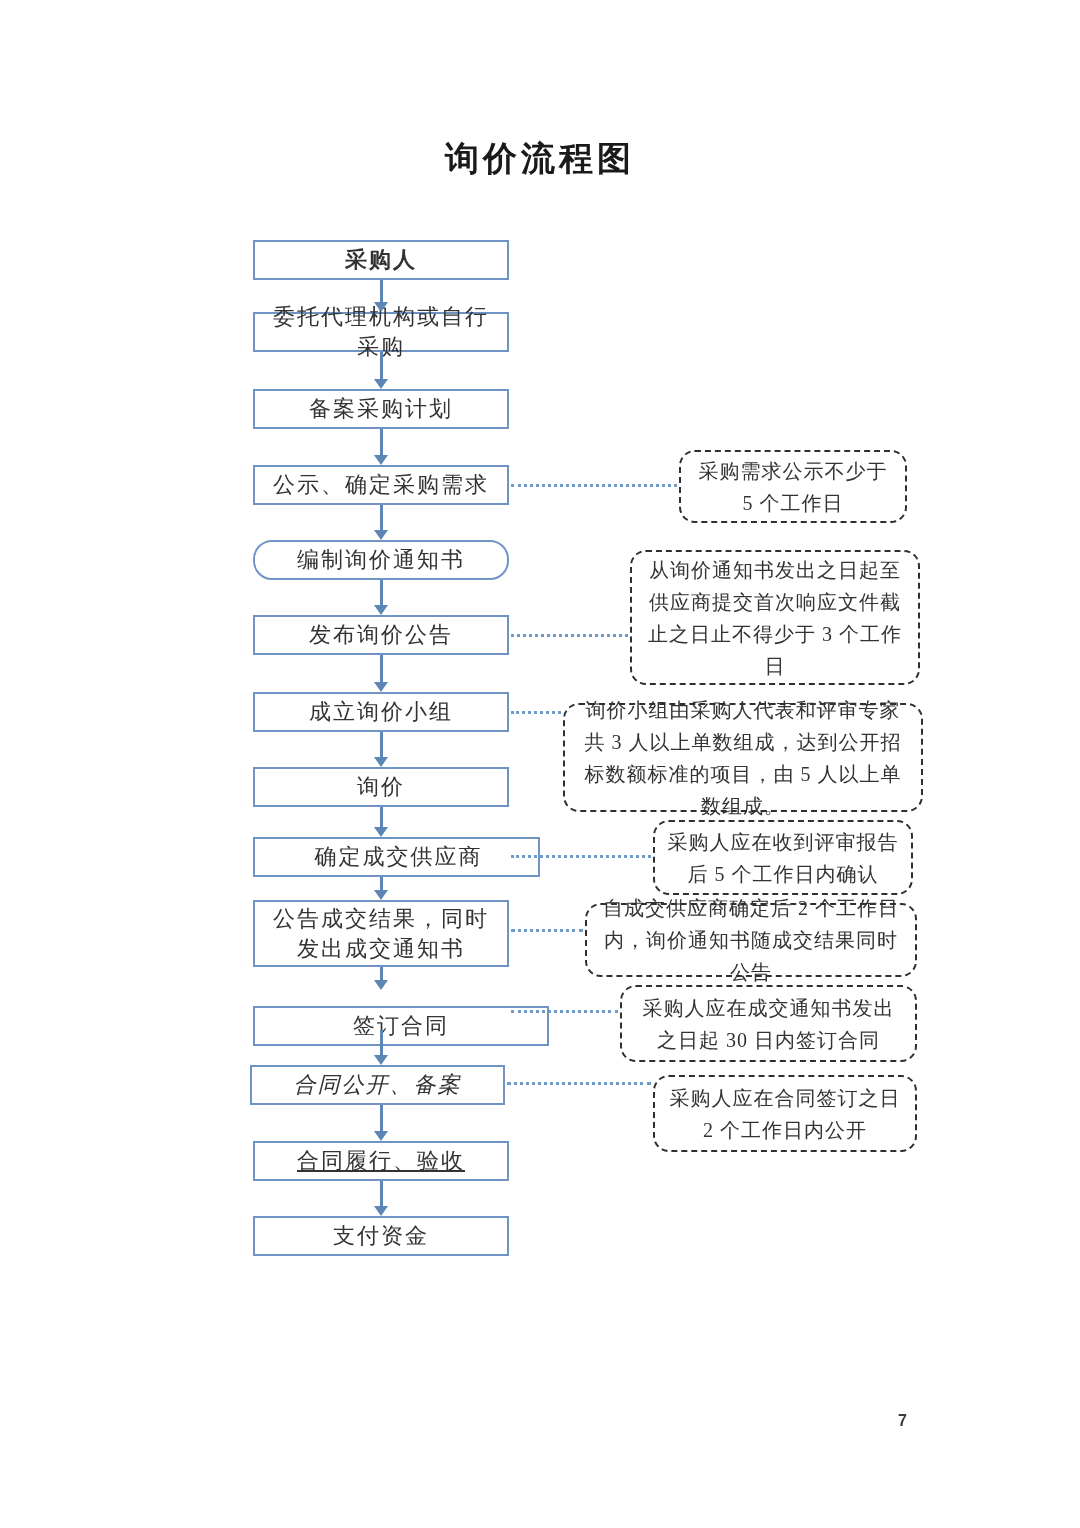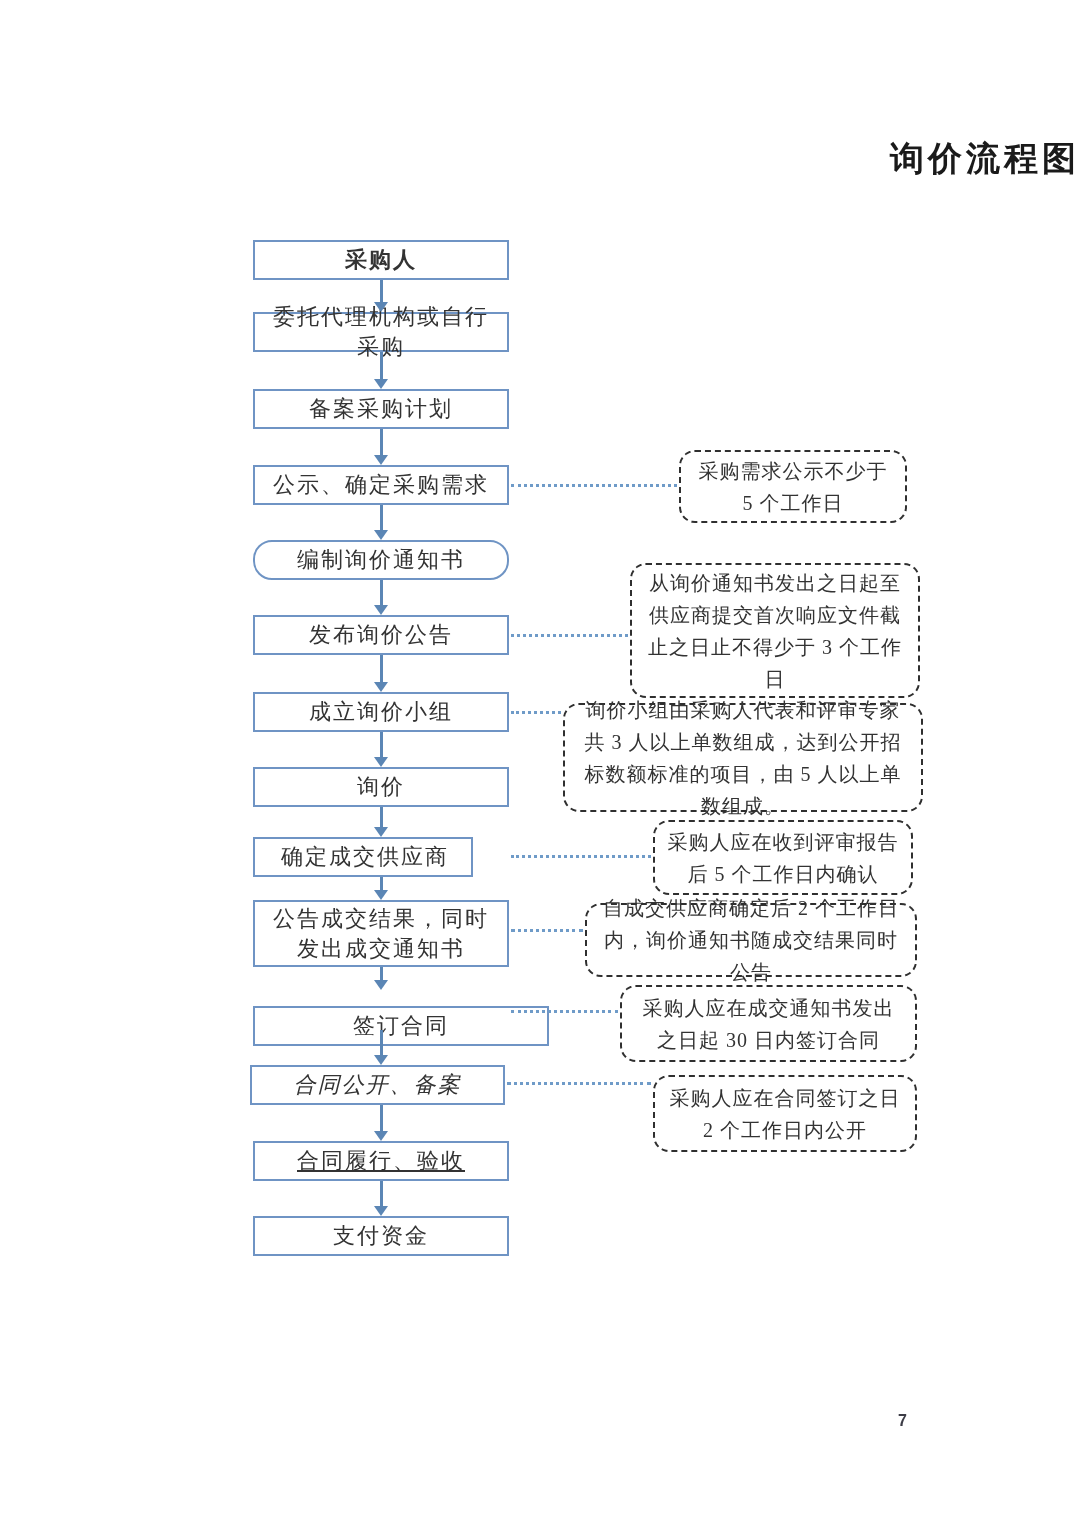--- a/index.html
+++ b/index.html
@@ -7,21 +7,21 @@
     width: 1080px; height: 1528px;
     font-family: "Liberation Serif", "DejaVu Serif", serif;
     color: var(--text, #333333);
   }
   .canvas {
     position: relative; width: 1080px; height: 1528px;
     background: #ffffff; overflow: hidden;
   }
   .title {
     position: absolute; left: 0; top: 136px; width: 1080px;
-    text-align: right; font-size: 34px; font-weight: bold;
+    text-align: center; font-size: 34px; font-weight: bold;
     letter-spacing: 4px; color: var(--title-color, #1a1a1a);
   }
   .node {
     position: absolute; box-sizing: border-box;
     border: 2px solid var(--box-border, #6f94c4);
     background: #ffffff;
     display: flex; align-items: center; justify-content: center;
     text-align: center; font-size: 22px; letter-spacing: 2px;
     line-height: 1.35; color: var(--text, #333333);
     padding: 0 8px;
@@ -65,21 +65,21 @@
   <div class="title">询价流程图</div>
 
   <div class="node bold" style="left:253px; top:240px; width:256px; height:40px;">采购人</div>
   <div class="node" style="left:253px; top:312px; width:256px; height:40px;">委托代理机构或自行采购</div>
   <div class="node" style="left:253px; top:389px; width:256px; height:40px;">备案采购计划</div>
   <div class="node" style="left:253px; top:465px; width:256px; height:40px;">公示、确定采购需求</div>
   <div class="node" style="left:253px; top:540px; width:256px; height:40px;border-radius:19px;">编制询价通知书</div>
   <div class="node" style="left:253px; top:615px; width:256px; height:40px;">发布询价公告</div>
   <div class="node" style="left:253px; top:692px; width:256px; height:40px;">成立询价小组</div>
   <div class="node" style="left:253px; top:767px; width:256px; height:40px;">询价</div>
-  <div class="node" style="left:253px; top:837px; width:220px; height:40px;padding-left:12px;">确定成交供应商</div>
+  <div class="node" style="left:253px; top:837px; width:287px; height:40px;padding-left:12px;">确定成交供应商</div>
   <div class="node" style="left:253px; top:900px; width:256px; height:67px;">公告成交结果，同时发出成交通知书</div>
   <div class="node" style="left:253px; top:1006px; width:296px; height:40px;">签订合同</div>
   <div class="node" style="left:250px; top:1065px; width:255px; height:40px;font-style:italic;">合同公开、备案</div>
   <div class="node" style="left:253px; top:1141px; width:256px; height:40px;text-decoration:underline;">合同履行、验收</div>
   <div class="node" style="left:253px; top:1216px; width:256px; height:40px;">支付资金</div>
 
   <div class="arrow" style="left:373px; top:280px; height:32px;"></div>
   <div class="arrow" style="left:373px; top:352px; height:37px;"></div>
   <div class="arrow" style="left:373px; top:429px; height:36px;"></div>
   <div class="arrow" style="left:373px; top:505px; height:35px;"></div>
@@ -95,21 +95,21 @@
 
   <div class="conn" style="left:511px; top:484px; width:166px;"></div>
   <div class="conn" style="left:511px; top:634px; width:117px;"></div>
   <div class="conn" style="left:511px; top:711px; width:50px;"></div>
   <div class="conn" style="left:511px; top:855px; width:140px;"></div>
   <div class="conn" style="left:511px; top:929px; width:72px;"></div>
   <div class="conn" style="left:511px; top:1010px; width:107px;"></div>
   <div class="conn" style="left:507px; top:1082px; width:144px;"></div>
 
   <div class="note" style="left:679px; top:450px; width:228px; height:73px;text-align:center;">采购需求公示不少于 5 个工作日</div>
-  <div class="note" style="left:630px; top:563px; width:290px; height:135px;text-align:center;">从询价通知书发出之日起至供应商提交首次响应文件截止之日止不得少于 3 个工作日</div>
+  <div class="note" style="left:630px; top:550px; width:290px; height:135px;text-align:center;">从询价通知书发出之日起至供应商提交首次响应文件截止之日止不得少于 3 个工作日</div>
   <div class="note" style="left:563px; top:703px; width:360px; height:109px;">询价小组由采购人代表和评审专家共 3 人以上单数组成，达到公开招标数额标准的项目，由 5 人以上单数组成。</div>
   <div class="note" style="left:653px; top:820px; width:260px; height:75px;">采购人应在收到评审报告后 5 个工作日内确认</div>
   <div class="note" style="left:585px; top:903px; width:332px; height:74px;">自成交供应商确定后 2 个工作日内，询价通知书随成交结果同时公告</div>
   <div class="note" style="left:620px; top:985px; width:297px; height:77px;">采购人应在成交通知书发出之日起 30 日内签订合同</div>
   <div class="note" style="left:653px; top:1075px; width:264px; height:77px;">采购人应在合同签订之日 2 个工作日内公开</div>
 
   <div class="pagenum">7</div>
 
 </div>
 

